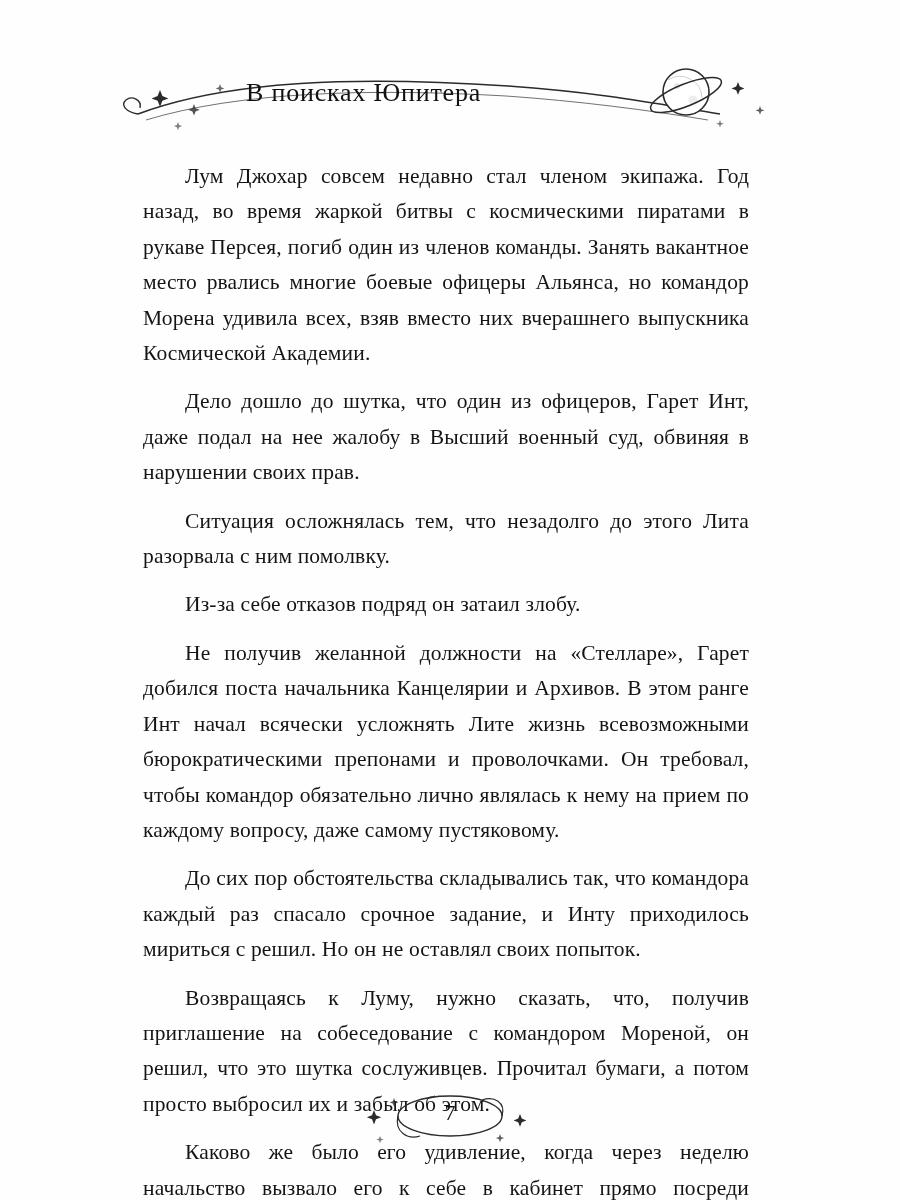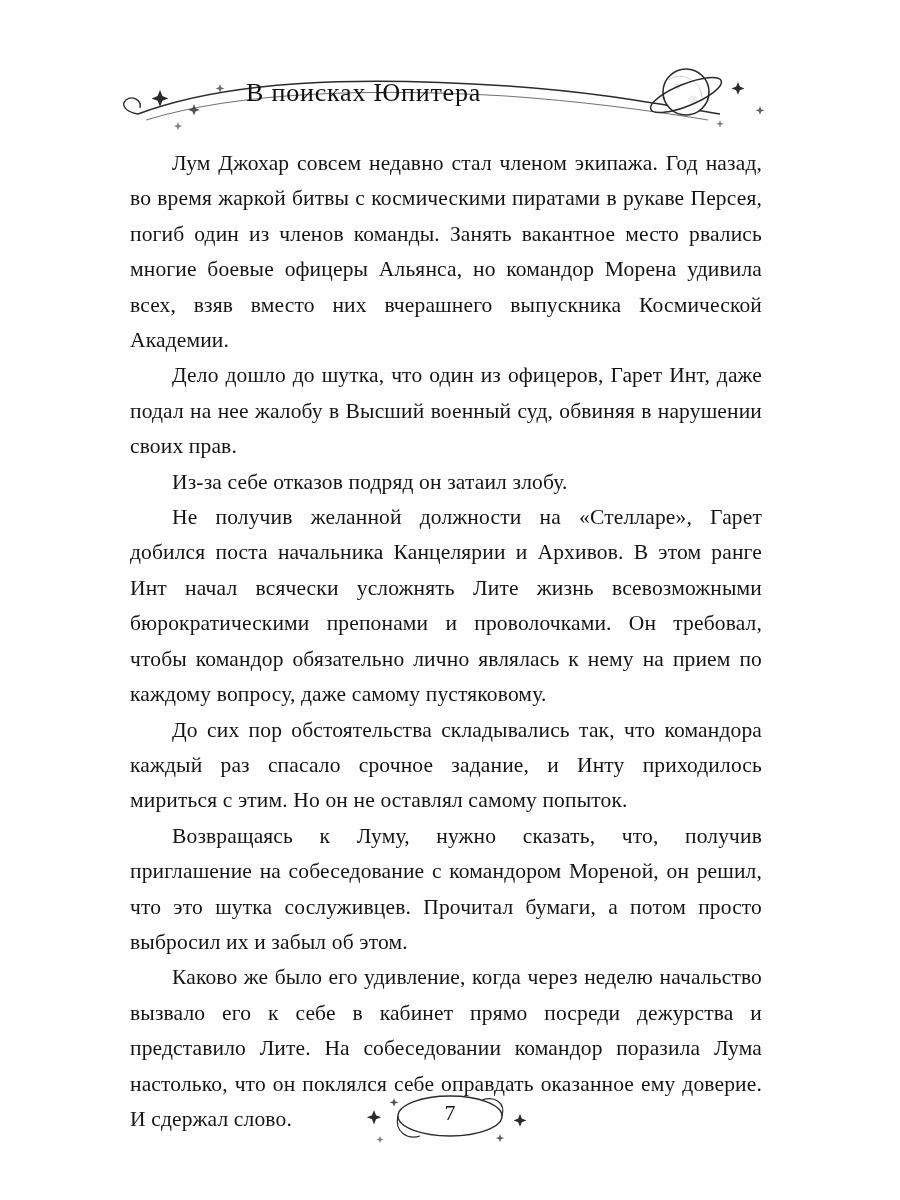--- a/index.html
+++ b/index.html
@@ -52,21 +52,21 @@
   }
 
   
   .content {
     position: absolute;
     top: 146px;
     left: 130px;
     width: 632px;
   }
   .para {
-    margin: 0;
+    margin: 13px;
     font-size: 21.5px;
     line-height: 35.4px;
     text-align: justify;
     text-indent: 42px;
     color: #141414;
     letter-spacing: 0.15px;
     -webkit-hyphens: none;
     hyphens: none;
   }
 
@@ -128,23 +128,24 @@
         <path d="M612 58 l1 2.8 2.8 1 -2.8 1 -1 2.8 -1 -2.8 -2.8 -1 2.8 -1 z" opacity="0.6"></path>
       </g>
     </svg>
 
     <div class="header-title">В поисках Юпитера</div>
   </div>
 
   <div class="content">
     <p class="para">Лум Джохар совсем недавно стал членом экипажа. Год назад, во время жаркой битвы с космическими пиратами в рукаве Персея, погиб один из членов команды. Занять вакантное место рвались многие боевые офицеры Альянса, но командор Морена удивила всех, взяв вместо них вчерашнего выпускника Космической Академии.</p>
     <p class="para">Дело дошло до шутка, что один из офицеров, Гарет Инт, даже подал на нее жалобу в Высший военный суд, обвиняя в нарушении своих прав.</p>
+    <p class="para">Ситуация осложнялась тем, что незадолго до этого Лита разорвала с ним помолвку.</p>
     <p class="para">Из-за себе отказов подряд он затаил злобу.</p>
     <p class="para">Не получив желанной должности на «Стелларе», Гарет добился поста начальника Канцелярии и Архивов. В этом ранге Инт начал всячески усложнять Лите жизнь всевозможными бюрократическими препонами и проволочками. Он требовал, чтобы командор обязательно лично являлась к нему на прием по каждому вопросу, даже самому пустяковому.</p>
-    <p class="para">До сих пор обстоятельства складывались так, что командора каждый раз спасало срочное задание, и Инту приходилось мириться с этим. Но он не оставлял самому попыток.</p>
+    <p class="para">До сих пор обстоятельства складывались так, что командора каждый раз спасало срочное задание, и Инту приходилось мириться с решил. Но он не оставлял своих попыток.</p>
     <p class="para">Возвращаясь к Луму, нужно сказать, что, получив приглашение на собеседование с командором Мореной, он решил, что это шутка сослуживцев. Прочитал бумаги, а потом просто выбросил их и забыл об этом.</p>
     <p class="para">Каково же было его удивление, когда через неделю начальство вызвало его к себе в кабинет прямо посреди дежурства и представило Лите. На собеседовании командор поразила Лума настолько, что он поклялся себе оправдать оказанное ему доверие. И сдержал слово.</p>
 
   </div>
 
   <div class="footer">
     <svg class="footer-deco" viewBox="0 0 200 60" aria-hidden="true">
       <ellipse cx="100" cy="28" rx="52" ry="20" fill="none" stroke="#2b2b2b" stroke-width="1.4"></ellipse>
       <path d="M48 28 C 44 44, 58 52, 70 48" fill="none" stroke="#2b2b2b" stroke-width="1.2"></path>
       <path d="M152 28 C 156 14, 144 8, 132 12" fill="none" stroke="#2b2b2b" stroke-width="1.2"></path>

